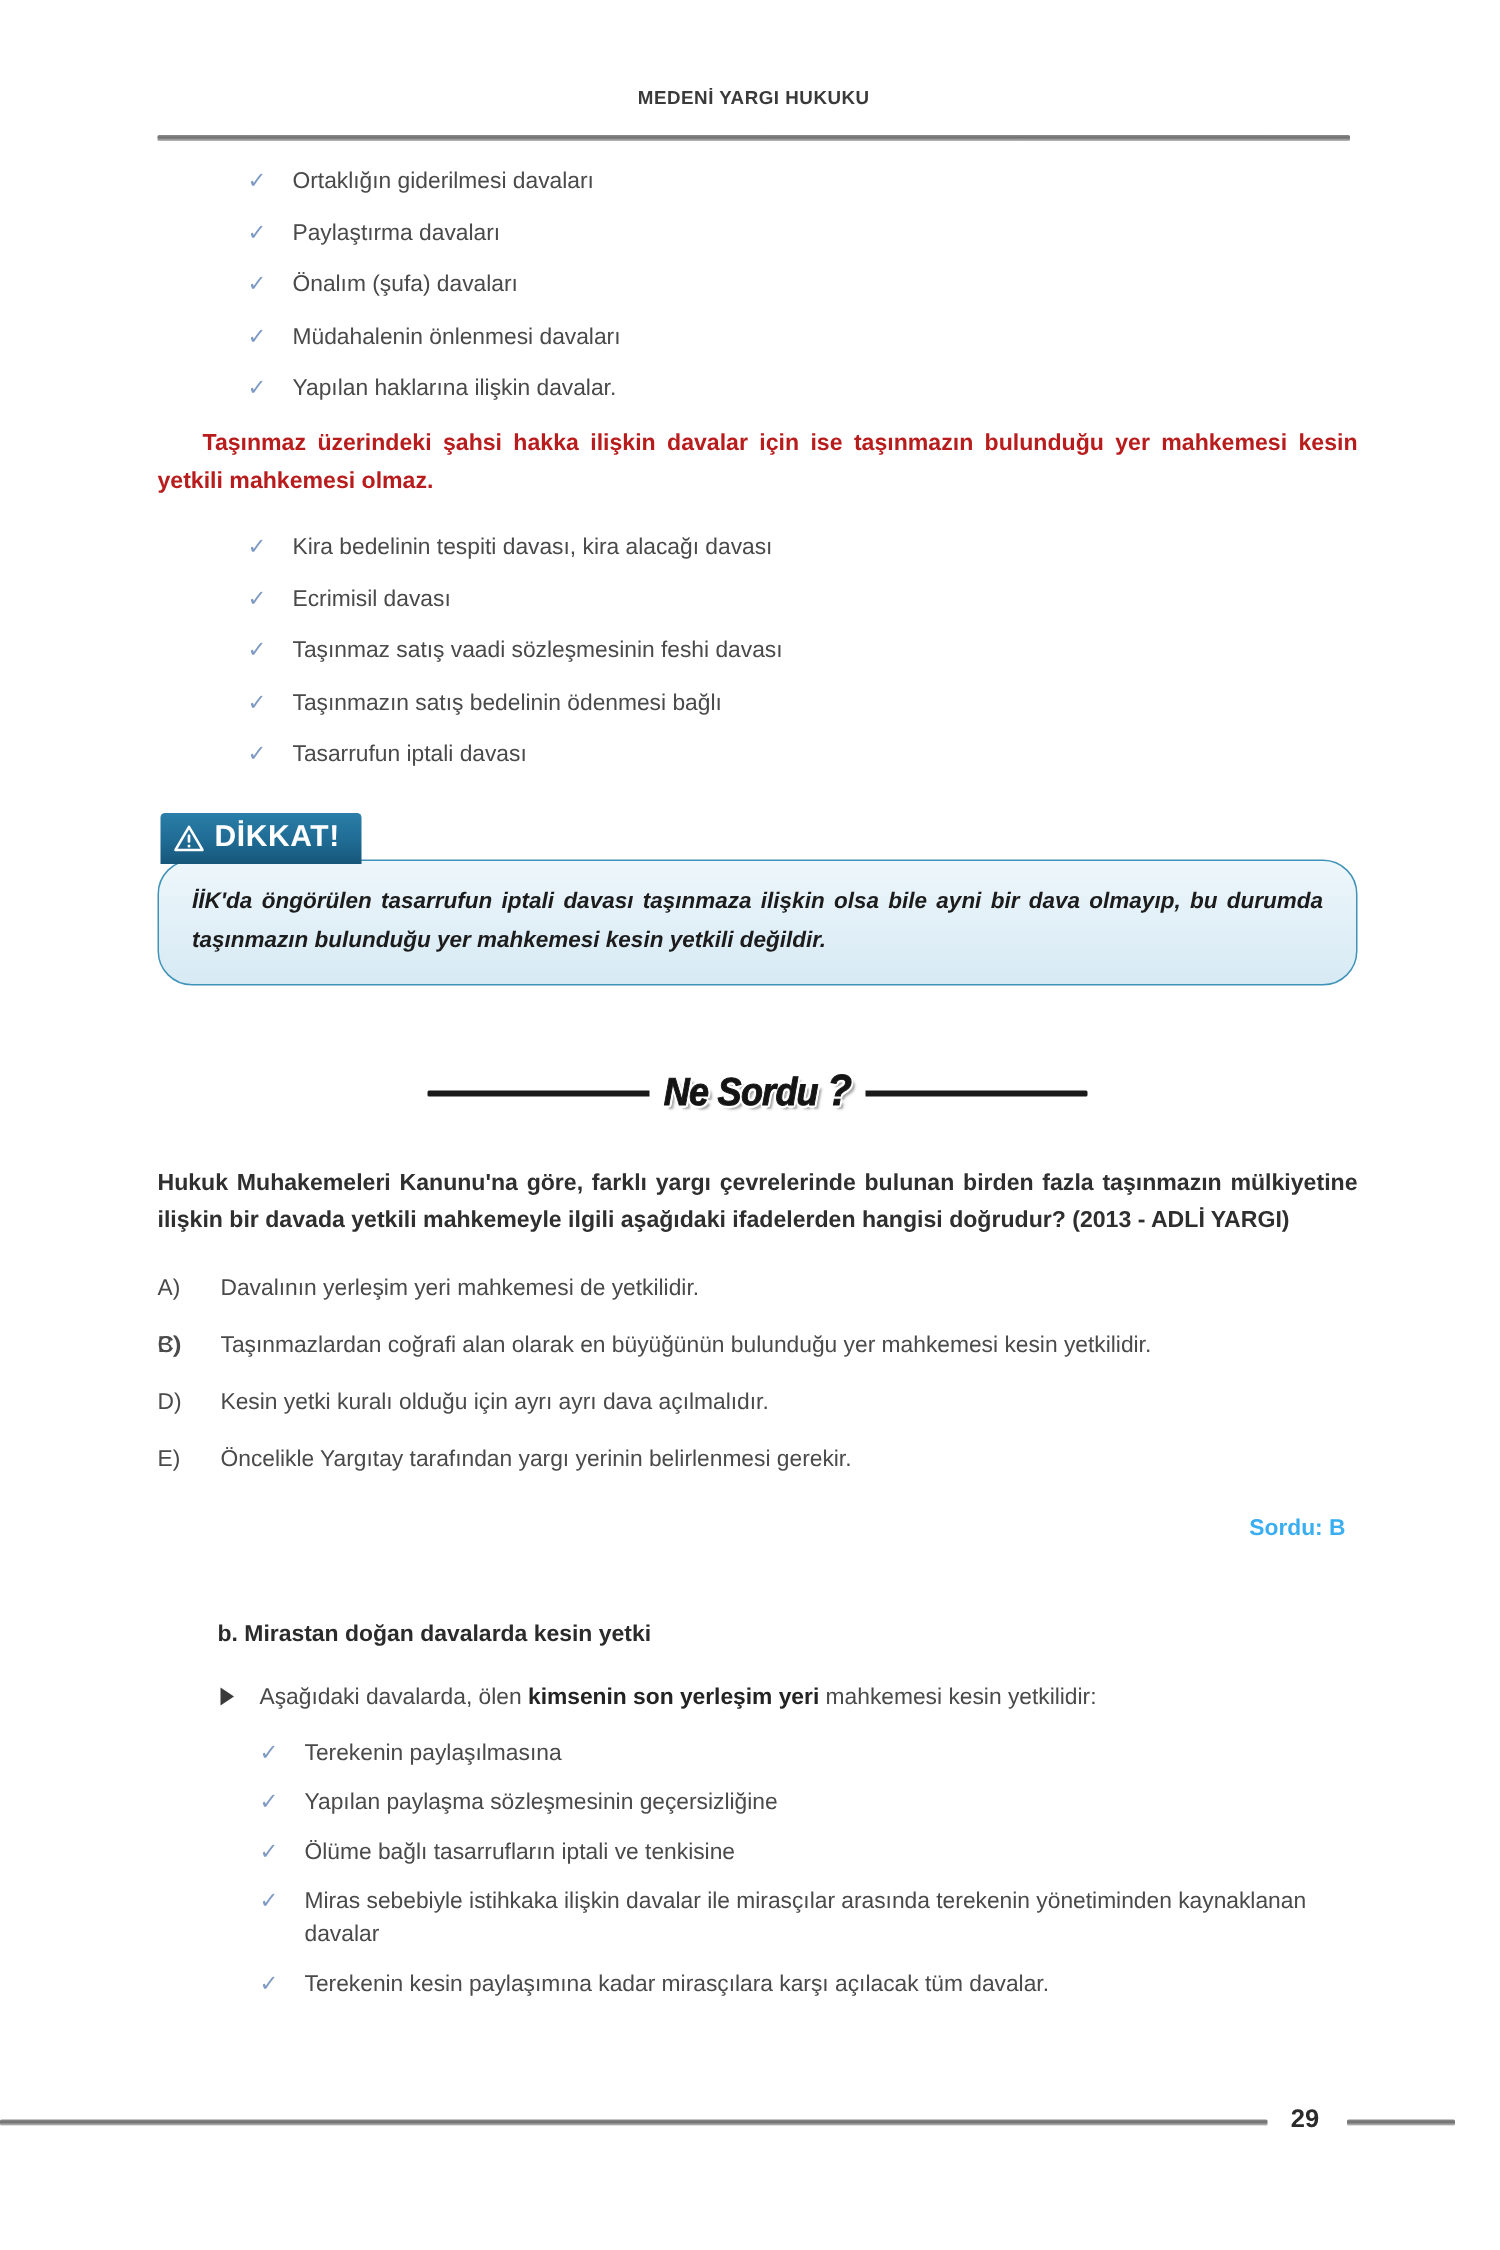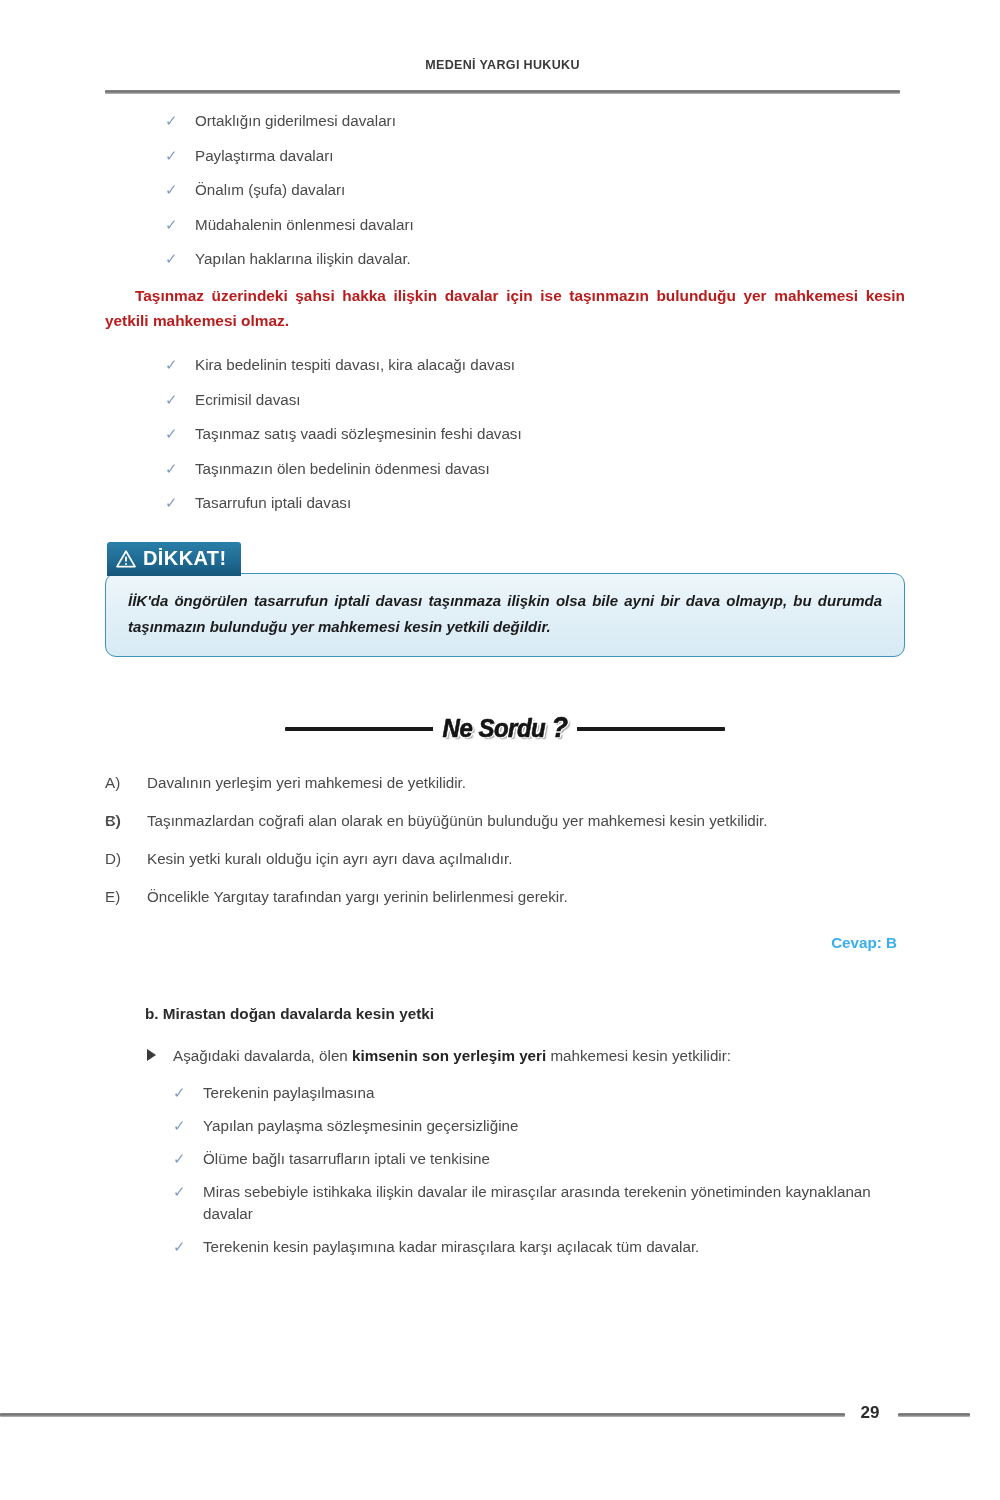--- a/index.html
+++ b/index.html
@@ -109,21 +109,21 @@
     color: #ffffff;
     font-weight: bold;
     font-size: 20px;
     letter-spacing: 0.4px;
     font-style: normal;
   }
   .callout-body {
     position: relative;
     margin-top: -3px;
     border: 1.6px solid #3f93b8;
-    border-radius: 11px;
+    border-radius: 23px;
     background: linear-gradient(to bottom, #eef7fb 0%, #e4f1f8 40%, #d7eaf4 100%);
     padding: 14px 22px 15px 22px;
   }
   .callout-body p {
     margin: 0;
     font-size: 15px;
     line-height: 1.75;
     font-weight: bold;
     font-style: italic;
     color: #1c1c1c;
@@ -286,21 +286,21 @@
       <li><span class="ck">✓</span><span>Müdahalenin önlenmesi davaları</span></li>
       <li><span class="ck">✓</span><span>Yapılan haklarına ilişkin davalar.</span></li>
     </ul>
 
     <p class="lead">Taşınmaz üzerindeki şahsi hakka ilişkin davalar için ise taşınmazın bulunduğu yer mahkemesi kesin yetkili mahkemesi olmaz.</p>
 
     <ul class="checklist">
       <li><span class="ck">✓</span><span>Kira bedelinin tespiti davası, kira alacağı davası</span></li>
       <li><span class="ck">✓</span><span>Ecrimisil davası</span></li>
       <li><span class="ck">✓</span><span>Taşınmaz satış vaadi sözleşmesinin feshi davası</span></li>
-      <li><span class="ck">✓</span><span>Taşınmazın ölen bedelinin ödenmesi davası</span></li>
+      <li><span class="ck">✓</span><span>Taşınmazın satış bedelinin ödenmesi bağlı</span></li>
       <li><span class="ck">✓</span><span>Tasarrufun iptali davası</span></li>
     </ul>
 
     <div class="callout">
       <div class="callout-tab">
         <span class="warn-icon">
           <svg width="22" height="20" viewBox="0 0 22 20" aria-hidden="true">
             <path d="M11 2.2 L20 17.6 L2 17.6 Z" fill="none" stroke="#ffffff" stroke-width="1.7" stroke-linejoin="round"></path>
             <rect x="10.1" y="7.4" width="1.8" height="5.4" rx="0.8" fill="#ffffff"></rect>
             <circle cx="11" cy="15.0" r="1.0" fill="#ffffff"></circle>
@@ -312,30 +312,31 @@
         <p>İİK'da öngörülen tasarrufun iptali davası taşınmaza ilişkin olsa bile ayni bir dava olmayıp, bu durumda taşınmazın bulunduğu yer mahkemesi kesin yetkili değildir.</p>
       </div>
     </div>
 
     <div class="nesordu">
       <span class="rule-l"></span>
       <span class="rule-r"></span>
       <span class="logo"><span>Ne Sordu</span> <span class="q">?</span></span>
     </div>
 
+    <p class="question">Hukuk Muhakemeleri Kanunu'na göre, farklı yargı çevrelerinde bulunan birden fazla taşınmazın mülkiyetine ilişkin bir davada yetkili mahkemeyle ilgili aşağıdaki ifadelerden hangisi doğrudur? (2013 - ADLİ YARGI)</p>
 
     <ol class="choices">
       <li><span class="letter">A)</span><span>Davalının yerleşim yeri mahkemesi de yetkilidir.</span></li>
       <li><span class="letter">B)</span></li>
       <li><span class="letter">C)</span><span>Taşınmazlardan coğrafi alan olarak en büyüğünün bulunduğu yer mahkemesi kesin yetkilidir.</span></li>
       <li><span class="letter">D)</span><span>Kesin yetki kuralı olduğu için ayrı ayrı dava açılmalıdır.</span></li>
       <li><span class="letter">E)</span><span>Öncelikle Yargıtay tarafından yargı yerinin belirlenmesi gerekir.</span></li>
     </ol>
 
-    <div class="cevap">Cevap: B</div>
+    <div class="cevap">Sordu: B</div>
 
     <div class="section-b">
       <h3>b. Mirastan doğan davalarda kesin yetki</h3>
 
       <div class="arrow-line">
         <span class="tri"></span><span>Aşağıdaki davalarda, ölen </span><b>kimsenin son yerleşim yeri</b><span> mahkemesi kesin yetkilidir:</span>
       </div>
 
       <ul class="checklist">
         <li><span class="ck">✓</span><span>Terekenin paylaşılmasına</span></li>

